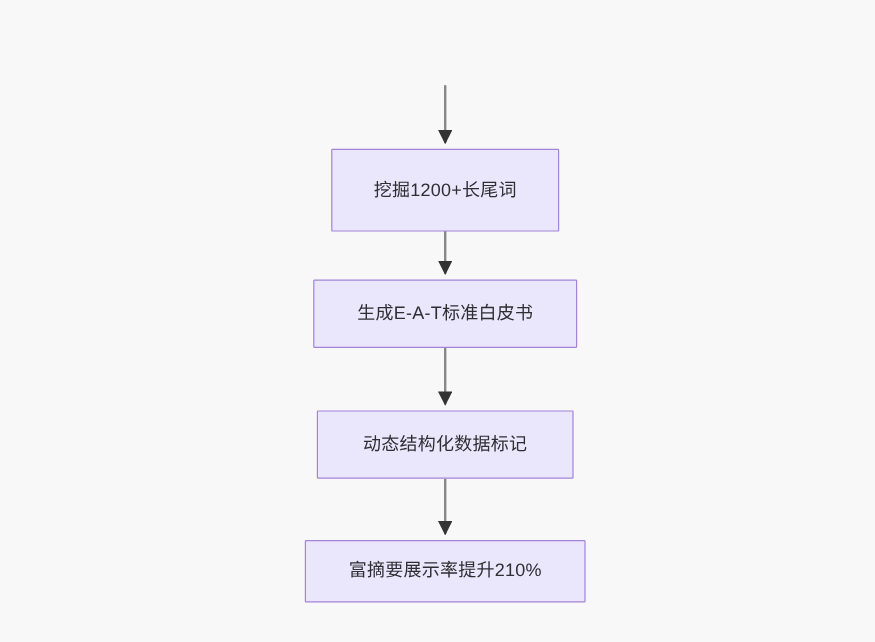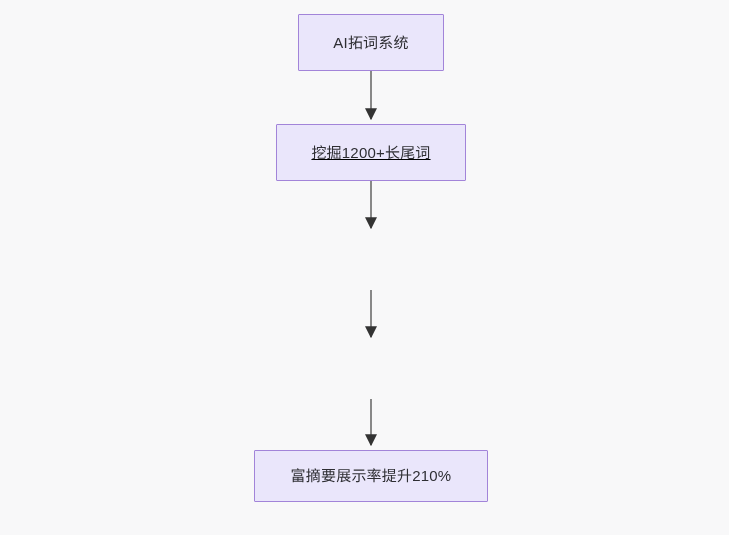--- a/index.html
+++ b/index.html
@@ -39,21 +39,21 @@
     line-height: 1.2;
     color: #2e2e33;
     letter-spacing: 0.2px;
     white-space: nowrap;
     text-align: center;
     font-weight: 400;
   }
 
   
   .node-1 { left: 298px; top: 14px;  width: 146px; height: 57px; }
-  .node-2 { left: 276px; top: 124px; width: 190px; height: 57px; text-decoration: underline; }
+  .node-2 { left: 276px; top: 124px; width: 190px; height: 69px; }
   .node-3 { left: 261px; top: 233px; width: 220px; height: 57px; }
   .node-4 { left: 264px; top: 342px; width: 214px; height: 57px; }
   .node-5 { left: 254px; top: 450px; width: 234px; height: 52px; }
 
   
   .flow-edge {
     position: absolute;
     left: 0;
     top: 0;
     width: 729px;
@@ -77,27 +77,30 @@
 
     <line x1="371" y1="71" x2="371" y2="119" stroke="#888888" stroke-width="2" marker-end="url(#arrow-down)"></line>
 
     <line x1="371" y1="181" x2="371" y2="228" stroke="#888888" stroke-width="2" marker-end="url(#arrow-down)"></line>
 
     <line x1="371" y1="290" x2="371" y2="337" stroke="#888888" stroke-width="2" marker-end="url(#arrow-down)"></line>
 
     <line x1="371" y1="399" x2="371" y2="445" stroke="#888888" stroke-width="2" marker-end="url(#arrow-down)"></line>
   </svg>
 
-  <div class="flow-node node-1">
-    <span class="flow-node-label">AI拓词系统</span>
-  </div>
 
   <div class="flow-node node-2">
     <span class="flow-node-label">挖掘1200+长尾词</span>
   </div>
 
+  <div class="flow-node node-3">
+    <span class="flow-node-label">生成E-A-T标准白皮书</span>
+  </div>
 
+  <div class="flow-node node-4">
+    <span class="flow-node-label">动态结构化数据标记</span>
+  </div>
 
   <div class="flow-node node-5">
     <span class="flow-node-label">富摘要展示率提升210%</span>
   </div>
 
 </div>
 
 </body></html>

